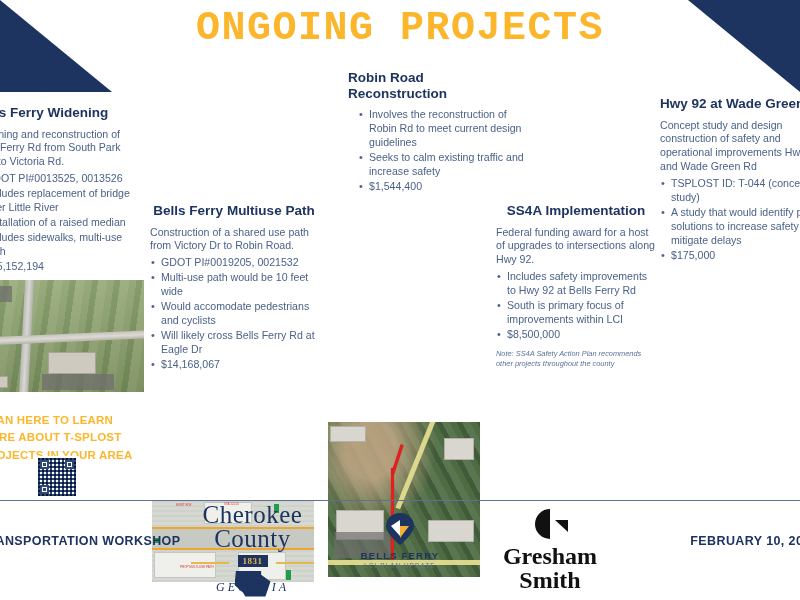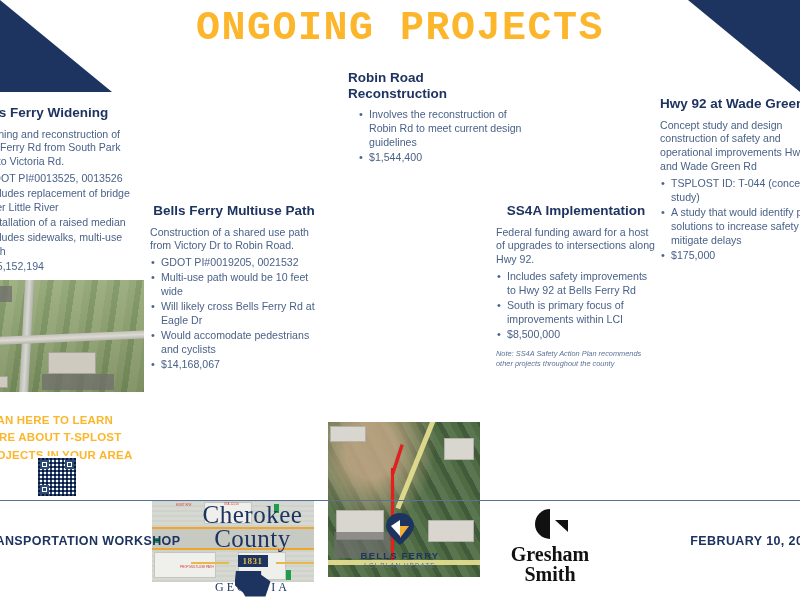--- a/index.html
+++ b/index.html
@@ -217,21 +217,21 @@
   .cc-rule { position:relative; height:14px; margin-top:4px; }
   .cc-rule .ln { position:absolute; top:7px; height:2px; background:#e7b84b; width:38px; }
   .cc-rule .ln.l { left:6px; }
   .cc-rule .ln.r { right:6px; }
   .cc-year {
     position:absolute; left:50%; top:0; transform:translateX(-50%);
     background:#1e3460; color:#e7b84b; font-family:"Liberation Serif", serif;
     font-size:9px; font-weight:bold; padding:1px 5px; letter-spacing:.5px;
   }
   .cc-ga {
-    position:relative; margin-top:3px; height:28px;
+    position:relative; margin-top:3px; height:28px;font-style:italic;
   }
   .cc-ga .shape {
     position:absolute; left:50%; top:-1px; transform:translateX(-50%);
     width:36px; height:26px; background:#1e3460;
     clip-path: polygon(4% 0, 74% 0, 74% 16%, 100% 42%, 86% 100%, 30% 100%, 24% 86%, 0 56%);
   }
   .cc-ga .word {
     position:absolute; left:0; right:0; top:8px;
     font-family:"Liberation Serif", serif; color:#1e3460;
     font-size:12px; letter-spacing:3px;
@@ -241,21 +241,21 @@
   .bf-logo { position:absolute; left:355px; top:512px; width:90px; text-align:center; }
   .bf-mark { position:relative; width:30px; height:34px; margin:0 auto 4px; }
   .bf-name { color:#1e3460; font-weight:bold; font-size:9.5px; letter-spacing:1.2px; }
   .bf-sub  { color:#5b7196; font-size:6.3px; letter-spacing:1.1px; margin-top:1px; }
 
   
   .gs-logo { position:absolute; left:495px; top:508px; width:110px; text-align:center; }
   .gs-mark { position:relative; width:44px; height:32px; margin:0 auto 4px; }
   .gs-name {
     font-family:"Liberation Serif", serif; color:#111; font-weight:bold;
-    font-size:20px; line-height:1.0;
+    font-size:24px; line-height:1.0;
   }
 </style>
 </head>
 <body>
 
 <div id="poster">
 
   <div class="corner corner-tl"></div>
   <div class="corner corner-tr"></div>
 
@@ -299,22 +299,22 @@
       </div>
   </div>
 
   <div class="col" style="left:150px; top:203px; width:168px;">
     <div class="card-title centered">Bells Ferry Multiuse Path</div>
     <div class="card-body">
       <p>Construction of a shared use path from Victory Dr to Robin Road.</p>
       <ul>
         <li>GDOT PI#0019205, 0021532</li>
         <li>Multi-use path would be 10 feet wide</li>
+        <li>Would accomodate pedestrians and cyclists</li>
         <li>Will likely cross Bells Ferry Rd at Eagle Dr</li>
-        <li>Would accomodate pedestrians and cyclists</li>
         <li>$14,168,067</li>
       </ul>
     </div>
   </div>
 
   <div class="media planmap" style="left:152px; top:388px; width:162px; height:82px;">
     <div class="pavement" style="top:28px; height:20px;"></div>
     <div class="orange" style="left:0; right:0; top:27px;"></div>
     <div class="orange" style="left:0; right:0; top:48px;"></div>
     <div class="orange" style="left:118px; top:48px; width:44px; height:2px;"></div>
@@ -328,20 +328,21 @@
     <div class="redtxt" style="left:72px; top:3px;">STA 12+50</div>
     <div class="redtxt" style="left:28px; top:66px;">PROP MULTI-USE PATH</div>
     <div class="redtxt" style="left:96px; top:62px;">CURB RAMP</div>
   </div>
 
   <div class="col" style="left:308px; top:70px; width:178px;margin-left:40px;">
     <div class="card-title">Robin Road Reconstruction</div>
     <div class="card-body" style="padding-left:10px;">
       <ul>
         <li>Involves the reconstruction of Robin Rd to meet current design guidelines</li>
+        <li>Seeks to calm existing traffic and increase safety</li>
         <li>$1,544,400</li>
       </ul>
     </div>
   </div>
 
   <div class="media satmap" style="left:328px; top:228px; width:152px; height:155px;">
     <div class="road-y" style="left:0; right:0; bottom:12px; height:5px;"></div>
     <div class="road-y" style="left:86px; top:-10px; width:5px; height:100px; transform:rotate(22deg);"></div>
     <div class="bldg" style="left:8px; top:88px; width:48px; height:30px;"></div>
     <div class="lotg" style="left:6px; top:110px; width:56px; height:26px;"></div>

